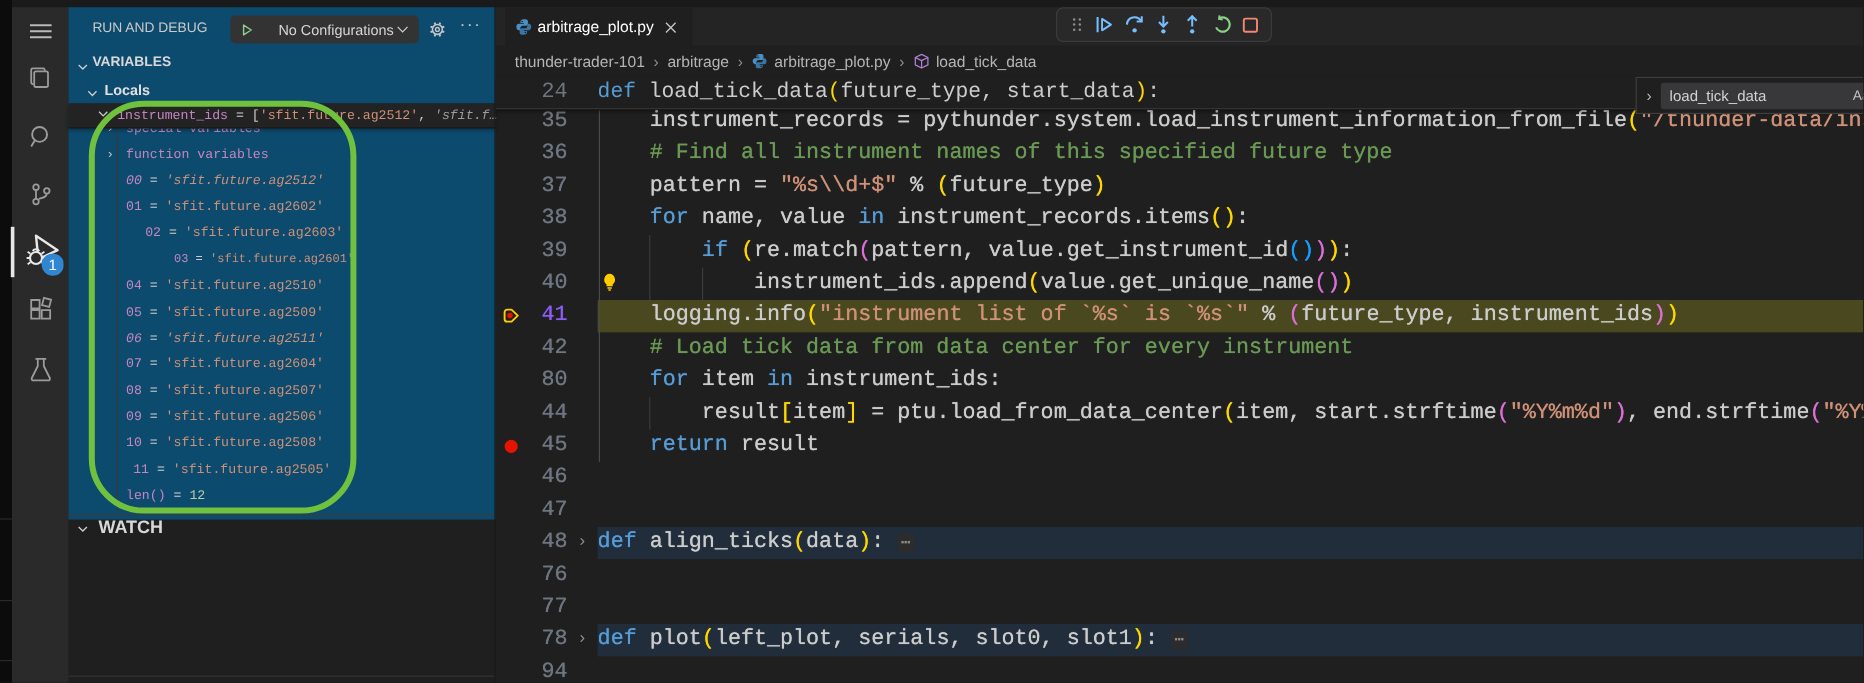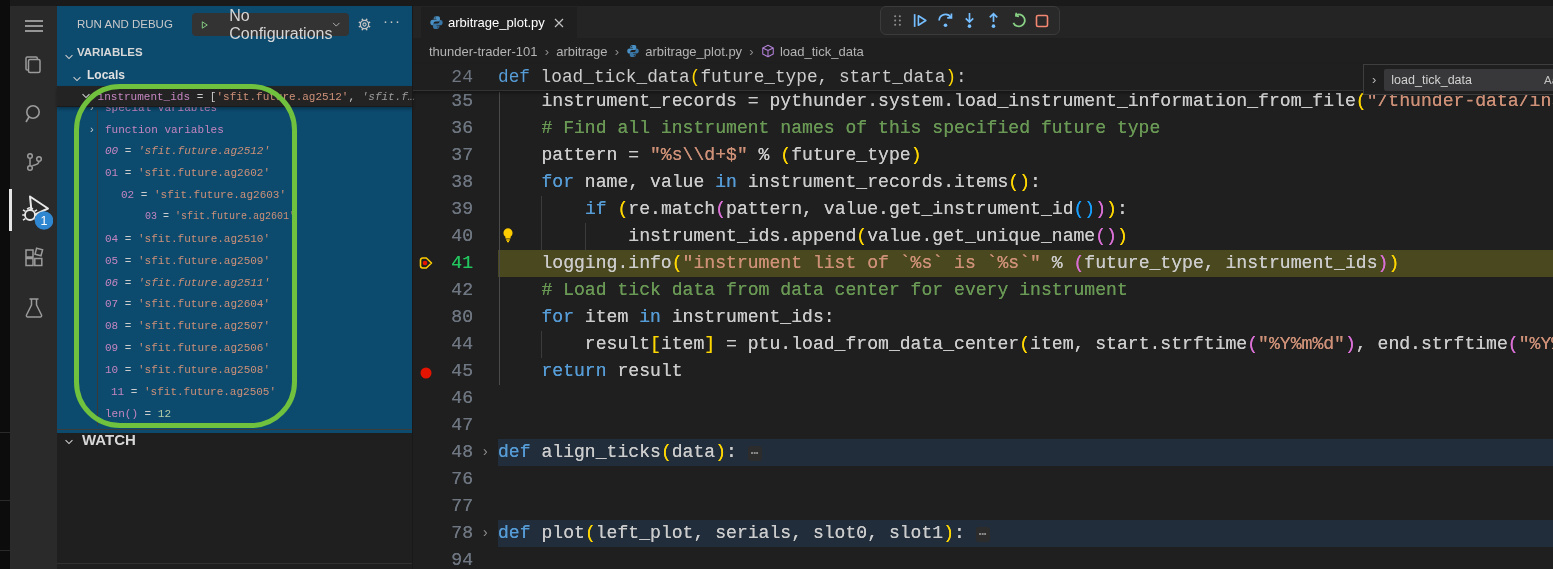--- a/index.html
+++ b/index.html
@@ -74,21 +74,21 @@
           </svg></span><span>load_tick_data</span>
     </div>
 
     <div id="code">
         <div class="row" style="top:24px;"><span class="gut">35</span><div class="cod ">    instrument_records = pythunder.system.load_instrument_information_from_file<span class="p1">(</span><span class="s">"/thunder-data/instruments"</span></div></div>
         <div class="row" style="top:51px;"><span class="gut">36</span><div class="cod "><span class="cm">    # Find all instrument names of this specified future type</span></div></div>
         <div class="row" style="top:78px;"><span class="gut">37</span><div class="cod ">    pattern = <span class="s">"%s\\d+$"</span> % <span class="p1">(</span>future_type<span class="p1">)</span></div></div>
         <div class="row" style="top:105px;"><span class="gut">38</span><div class="cod ">    <span class="k">for</span> name, value <span class="k">in</span> instrument_records.items<span class="p1">()</span>:</div></div>
         <div class="row" style="top:132px;"><span class="gut">39</span><div class="cod ">        <span class="k">if</span> <span class="p1">(</span>re.match<span class="p2">(</span>pattern, value.get_instrument_id<span class="p3">()</span><span class="p2">)</span><span class="p1">)</span>:</div></div>
         <div class="row" style="top:159px;"><span class="gut">40</span><div class="cod ">            instrument_ids.append<span class="p1">(</span>value.get_unique_name<span class="p2">()</span><span class="p1">)</span></div></div>
-        <div class="row" style="top:186px;"><span class="gut" style="color:#22c55e;text-align:right;">41</span><div class="cod hl41">    logging.info<span class="p1">(</span><span class="s">"instrument list of `%s` is `%s`"</span> % <span class="p2">(</span>future_type, instrument_ids<span class="p2">)</span><span class="p1">)</span></div></div>
+        <div class="row" style="top:186px;"><span class="gut" style="color:#8b5cf6;text-align:right;">41</span><div class="cod hl41">    logging.info<span class="p1">(</span><span class="s">"instrument list of `%s` is `%s`"</span> % <span class="p2">(</span>future_type, instrument_ids<span class="p2">)</span><span class="p1">)</span></div></div>
         <div class="row" style="top:213px;"><span class="gut">42</span><div class="cod "><span class="cm">    # Load tick data from data center for every instrument</span></div></div>
         <div class="row" style="top:240px;"><span class="gut">80</span><div class="cod ">    <span class="k">for</span> item <span class="k">in</span> instrument_ids:</div></div>
         <div class="row" style="top:267px;"><span class="gut">44</span><div class="cod ">        result<span class="p1">[</span>item<span class="p1">]</span> = ptu.load_from_data_center<span class="p1">(</span>item, start.strftime<span class="p2">(</span><span class="s">"%Y%m%d"</span><span class="p2">)</span>, end.strftime<span class="p2">(</span><span class="s">"%Y%m%d"</span></div></div>
         <div class="row" style="top:294px;"><span class="gut">45</span><div class="cod ">    <span class="k">return</span> result</div></div>
         <div class="row" style="top:321px;"><span class="gut">46</span><div class="cod "></div></div>
         <div class="row" style="top:348px;"><span class="gut">47</span><div class="cod "></div></div>
         <div class="row" style="top:375px;"><span class="gut">48</span><div class="cod hlfold"><span class="k">def</span> align_ticks<span class="p1">(</span>data<span class="p1">)</span>: <span style="color:#8a8a8a;background:#2c2c2d;border-radius:3px;padding:0 3px;font-size:13px;">⋯</span></div></div>
         <div class="row" style="top:402px;"><span class="gut">76</span><div class="cod "></div></div>
         <div class="row" style="top:429px;"><span class="gut">77</span><div class="cod "></div></div>
         <div class="row" style="top:456px;"><span class="gut">78</span><div class="cod hlfold"><span class="k">def</span> plot<span class="p1">(</span>left_plot, serials, slot0, slot1<span class="p1">)</span>: <span style="color:#8a8a8a;background:#2c2c2d;border-radius:3px;padding:0 3px;font-size:13px;">⋯</span></div></div>
@@ -218,21 +218,21 @@
       <div class="abs" style="left: -1px; top: 189px; width: 2.5px; height: 42px; background: rgb(231, 231, 231);"></div>
     </div>
 
   <div id="sidebar" class="abs">
     <div class="shead" style="left:20px;top:18px;">RUN AND DEBUG</div>
 
     <div class="abs" style="left:135px;top:13px;width:157px;height:23px;background:#333334;border-radius:4px;display:flex;align-items:center;">
       <svg style="margin-left:8px;" width="12" height="12" viewBox="0 0 16 16">
           <path d="M4 2.5 L12.5 8 L4 13.5 Z" fill="none" stroke="#89d185" stroke-width="1.6" stroke-linejoin="round"></path>
         </svg>
-      <span style="color:#d6d6d6;font-size:16px;margin-left:20px;">No Configurations</span>
+      <span style="color:#d6d6d6;font-size:12px;margin-left:20px;">No Configurations</span>
       <svg style="margin-left:auto;margin-right:8px;" width="11" height="11" viewBox="0 0 16 16">
           <path d="M2 5 L8 11 L14 5" fill="none" stroke="#cccccc" stroke-width="1.5"></path>
         </svg>
     </div>
     <div class="abs" id="gearicon" style="left:300px;top:17px;"><svg width="15" height="15" viewBox="0 0 16 16">
           <circle cx="8" cy="8" r="4.4" fill="none" stroke="#c5c5c5" stroke-width="1.4"></circle>
           <circle cx="8" cy="8" r="1.7" fill="none" stroke="#c5c5c5" stroke-width="1.2"></circle>
           <line x1="12.249845849551917" y1="9.760343788879412" x2="14.097604914574493" y2="10.525710653609593" stroke="#c5c5c5" stroke-width="1.7"></line>
           <line x1="9.760343788879414" y1="12.249845849551917" x2="10.525710653609593" y2="14.097604914574493" stroke="#c5c5c5" stroke-width="1.7"></line>
           <line x1="6.239656211120588" y1="12.249845849551917" x2="5.4742893463904085" y2="14.097604914574493" stroke="#c5c5c5" stroke-width="1.7"></line>

